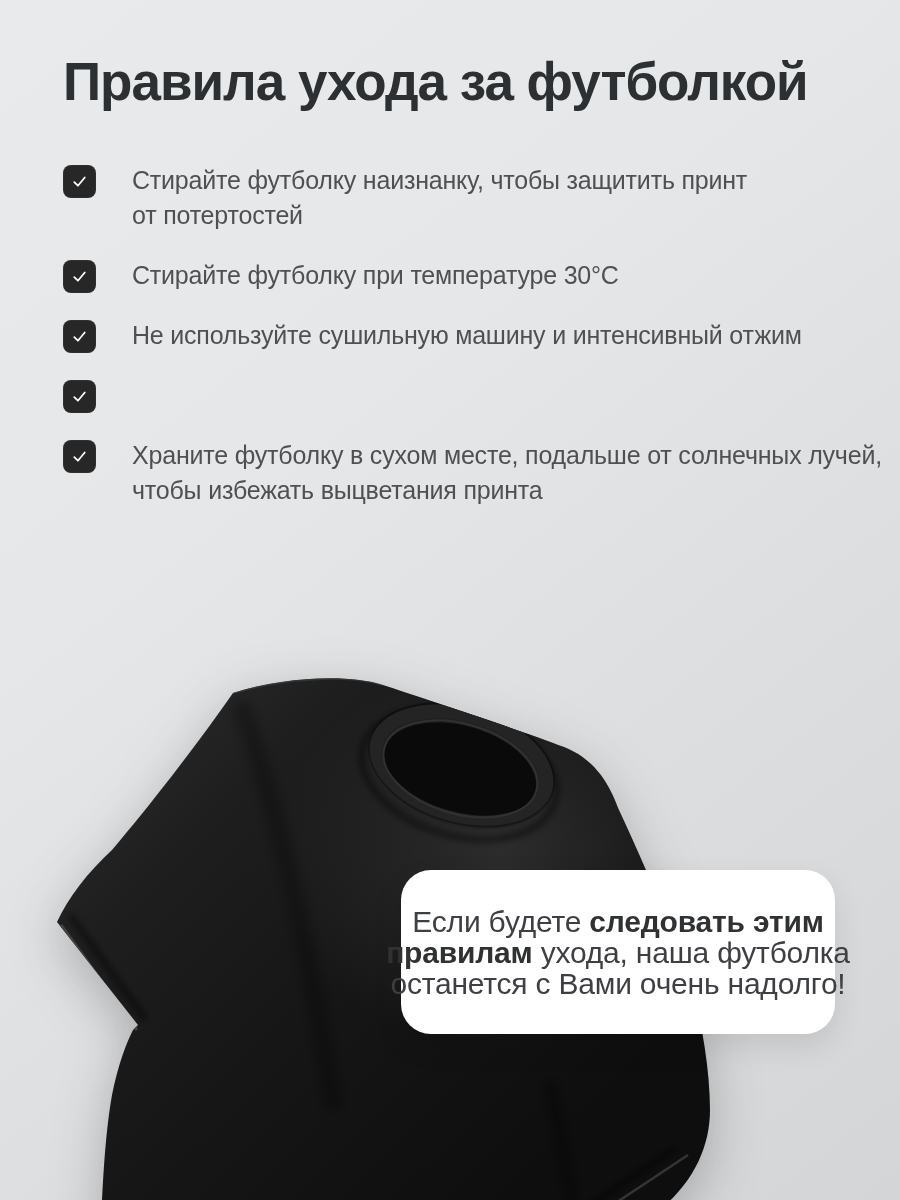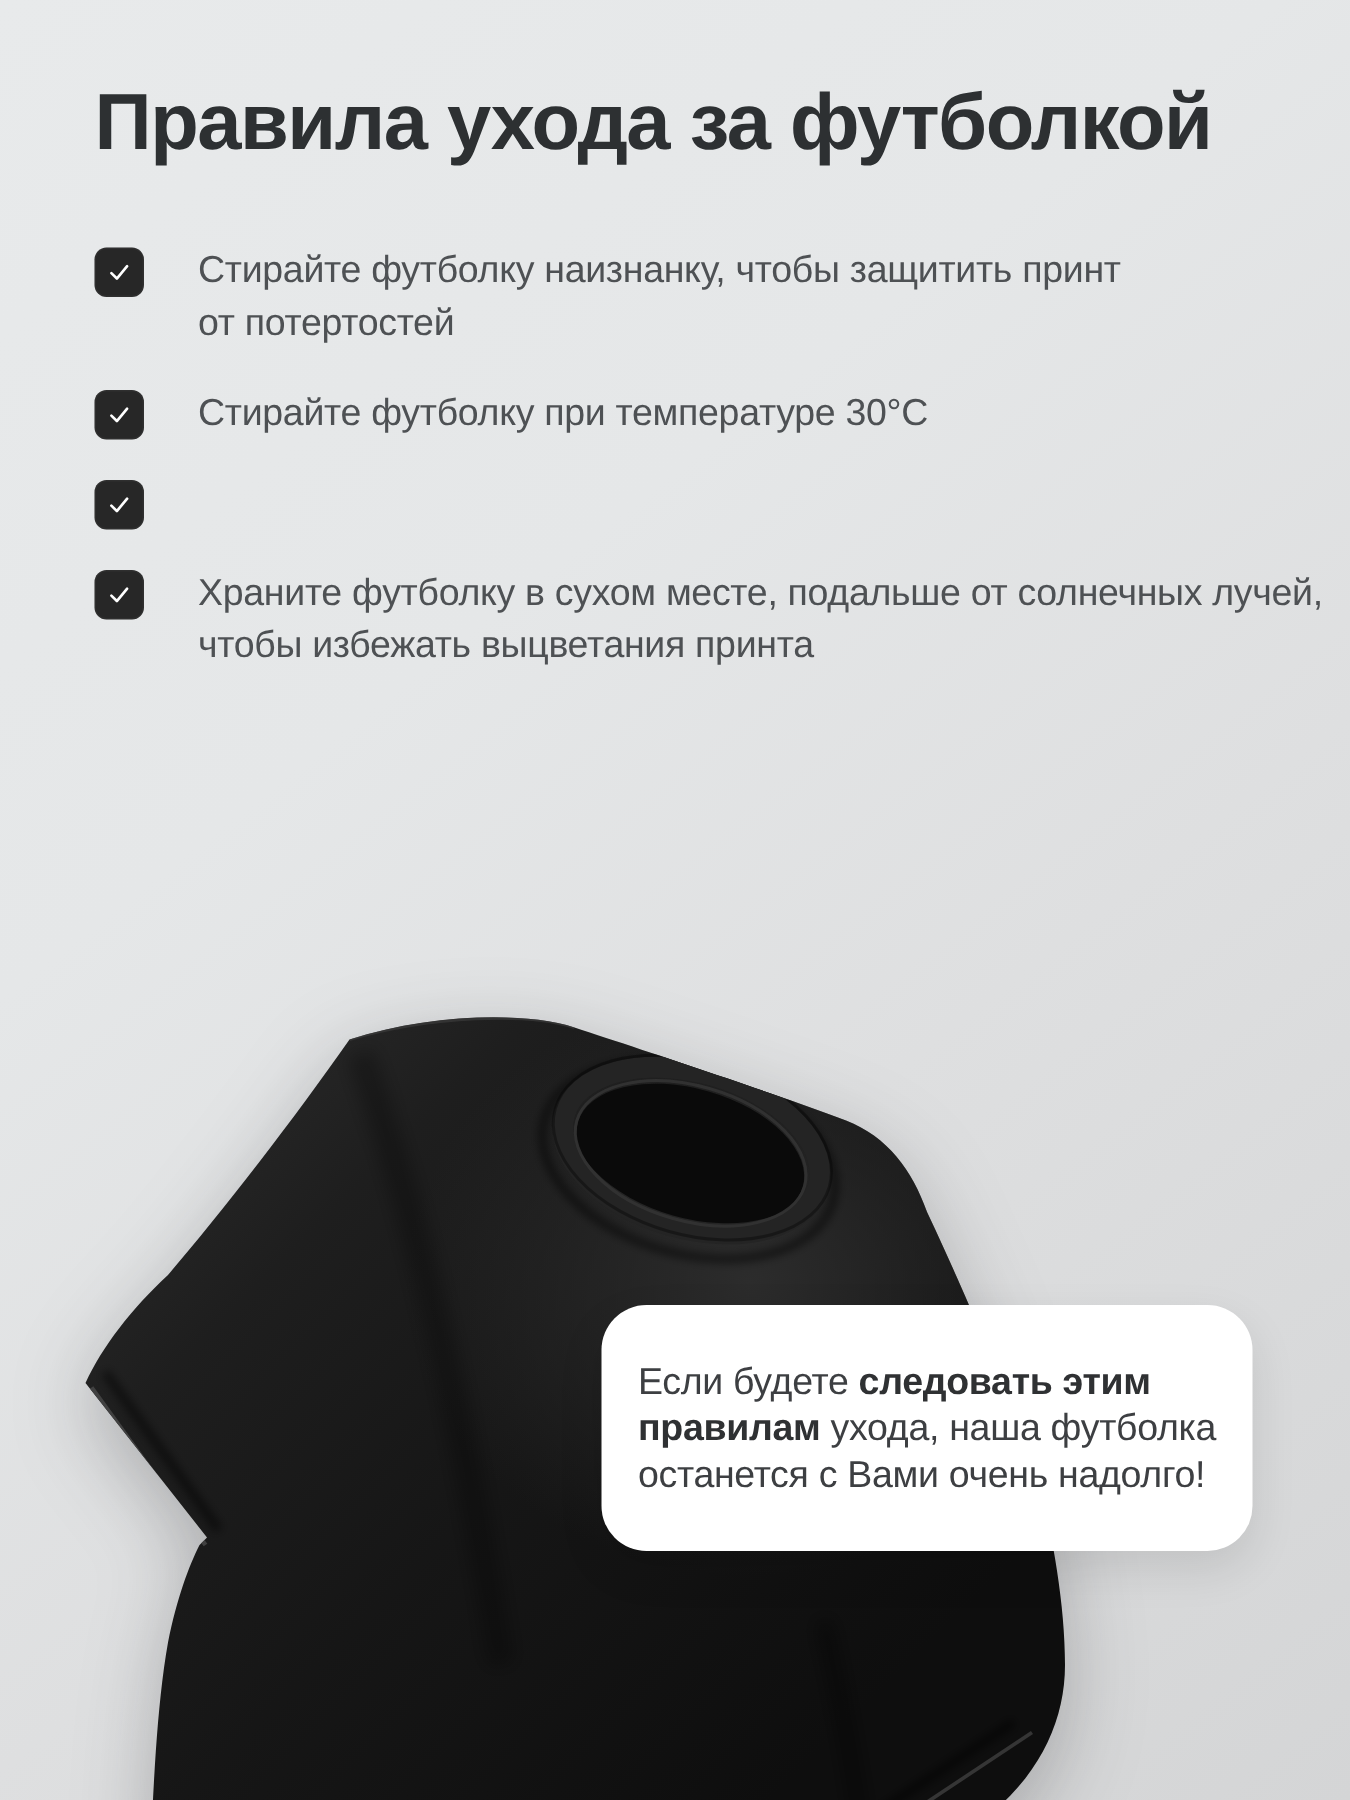--- a/index.html
+++ b/index.html
@@ -58,21 +58,22 @@
     left:401px;top:870px;
     width:434px;height:164px;
     background:#ffffff;
     border-radius:30px;
     z-index:4;
     display:flex;align-items:center;justify-content:center;
     box-shadow:0 12px 30px rgba(0,0,0,.10);
   }
   .bubble-text{
     margin:12px;
-    font-size:25px;
+    text-align:center;
+    font-size:30px;
     line-height:31px;
     letter-spacing:-0.2px;
     color:#3d3f42;
     white-space:pre;
   }
   .bubble-text .b{font-weight:700;color:#2f3133;}
 </style>
 </head>
 <body>
 
@@ -95,20 +96,28 @@
     <span class="checkbox">
       <svg viewBox="0 0 24 24">
         <path d="M6 12.7 L10.2 16.8 L18 7.4" stroke="#ffffff" stroke-width="2" stroke-linecap="round" stroke-linejoin="round" fill="none"></path>
       </svg>
     </span>
     <p class="item-text">Стирайте футболку при температуре 30°C</p>
   </div>
 
 
 
+  <div class="item">
+    <span class="checkbox">
+      <svg viewBox="0 0 24 24">
+        <path d="M6 12.7 L10.2 16.8 L18 7.4" stroke="#ffffff" stroke-width="2" stroke-linecap="round" stroke-linejoin="round" fill="none"></path>
+      </svg>
+    </span>
+    <p class="item-text">Не используйте сушильную машину и интенсивный отжим</p>
+  </div>
 
   <div class="item">
     <span class="checkbox">
       <svg viewBox="0 0 24 24">
         <path d="M6 12.7 L10.2 16.8 L18 7.4" stroke="#ffffff" stroke-width="2" stroke-linecap="round" stroke-linejoin="round" fill="none"></path>
       </svg>
     </span>
   </div>
 
   <div class="item">

